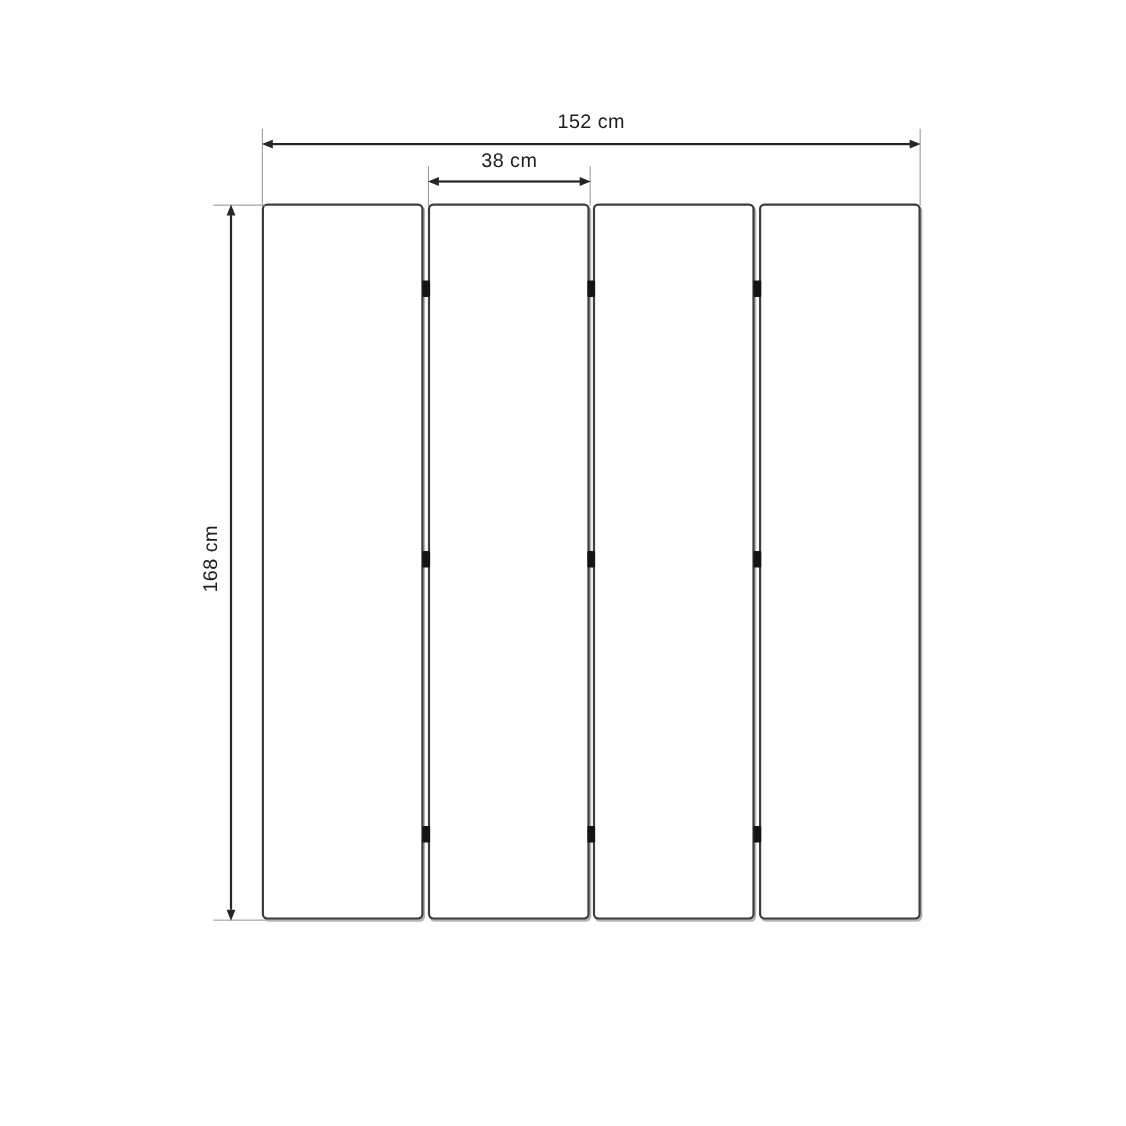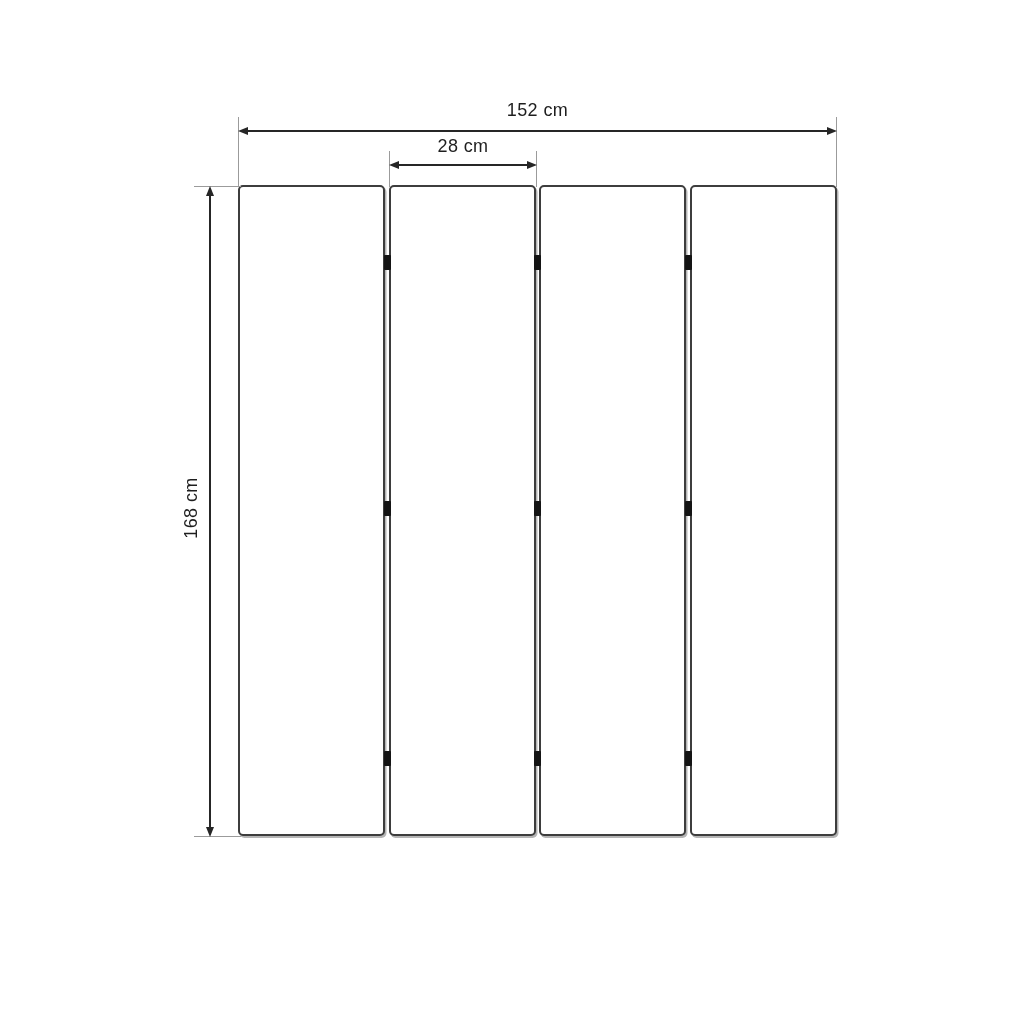--- a/index.html
+++ b/index.html
@@ -107,21 +107,21 @@
   <div class="dim-h line-152"></div>
   <div class="ah ah-left ah-152-l"></div>
   <div class="ah ah-right ah-152-r"></div>
   <div class="dim-label label-152">152 cm</div>
 
   <div class="ext-v ext-38-l"></div>
   <div class="ext-v ext-38-r"></div>
   <div class="dim-h line-38"></div>
   <div class="ah ah-left ah-38-l"></div>
   <div class="ah ah-right ah-38-r"></div>
-  <div class="dim-label label-38">28 cm</div>
+  <div class="dim-label label-38">38 cm</div>
 
   <div class="ext-h ext-168-t"></div>
   <div class="ext-h ext-168-b"></div>
   <div class="dim-v line-168"></div>
   <div class="ah ah-up ah-168-t"></div>
   <div class="ah ah-down ah-168-b"></div>
   <div class="dim-label label-168">168 cm</div>
 
 </div>
 

